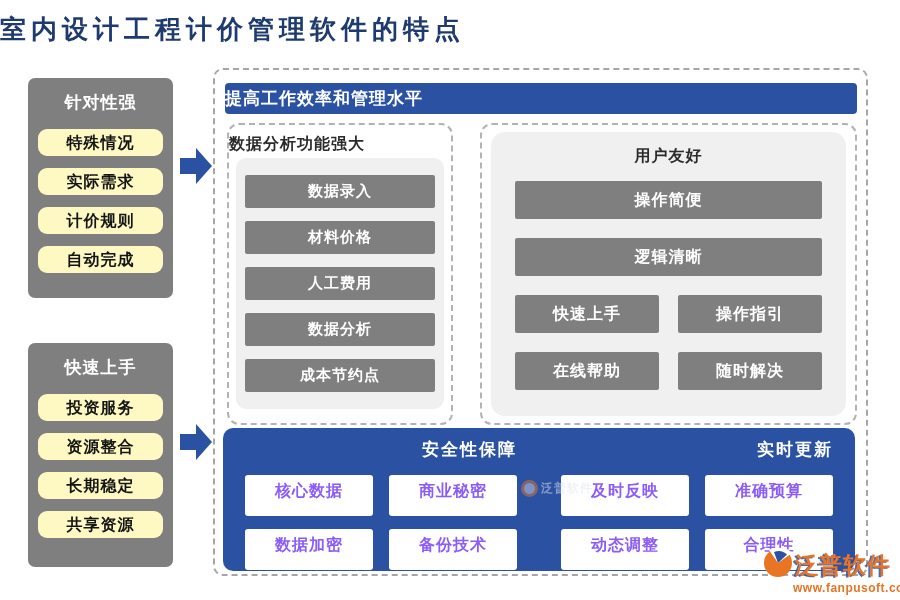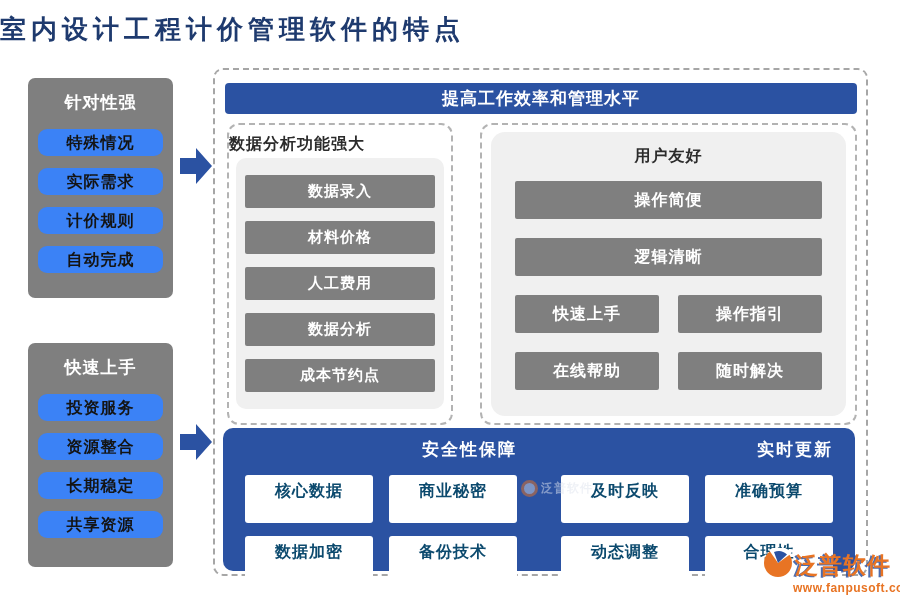--- a/index.html
+++ b/index.html
@@ -9,35 +9,35 @@
   
   .main-title{position:absolute;top:12px;left:0;width:100%;text-align:left;
     font-size:26px;font-weight:700;color:#1e3a6e;letter-spacing:5px;}
 
   
   .fbox{position:absolute;left:28px;width:145px;background:#7f7f7f;border-radius:7px;box-sizing:border-box;}
   #fbox-targeted{top:78px;height:220px;}
   #fbox-expandable{top:343px;height:224px;}
   .fbox-title{color:#fff;text-align:center;font-size:17px;font-weight:700;padding-top:13px;letter-spacing:1px;}
   .fbox-items{display:flex;flex-direction:column;gap:12px;padding:15px 10px 0 10px;}
-  .pill{background:#3b82f6;color:#141414;height:27px;line-height:27px;border-radius:9px;
+  .pill{background:#fef9c3;color:#141414;height:27px;line-height:27px;border-radius:9px;
     text-align:center;font-size:16px;font-weight:700;letter-spacing:1px;}
 
   
   .arrow{position:absolute;left:180px;width:33px;height:38px;}
   #arrow-top{top:147px;} #arrow-bottom{top:423px;}
   .arrow svg{display:block;}
 
   
   .main-frame{position:absolute;left:213px;top:68px;width:655px;height:508px;
     border:2px dashed #a6a6a6;border-radius:10px;box-sizing:border-box;}
 
   
   .header-bar{position:absolute;left:225px;top:83px;width:632px;height:31px;background:#2b52a2;
-    border-radius:4px;color:#fff;font-size:17px;font-weight:700;text-align:center;line-height:31px;letter-spacing:1px;}
+    border-radius:4px;color:#fff;font-size:17px;font-weight:700;line-height:31px;letter-spacing:1px;}
 
   
   .sub-frame{position:absolute;top:123px;height:302px;border:2px dashed #b3b3b3;border-radius:12px;box-sizing:border-box;}
   #data-frame{left:227px;width:226px;}
   #user-frame{left:480px;width:377px;}
 
   .data-title{text-align:left;font-size:16px;font-weight:700;color:#2b2b2b;margin-top:9px;letter-spacing:1px;}
   .data-panel{position:absolute;left:7px;right:7px;top:33px;bottom:14px;background:#f0f0f0;border-radius:10px;
     display:flex;flex-direction:column;justify-content:space-evenly;padding:4px 9px;box-sizing:border-box;}
   .gbtn{background:#7f7f7f;color:#fff;height:33px;line-height:33px;text-align:center;
@@ -49,21 +49,21 @@
   .user-full{height:38px;line-height:38px;font-size:16px;margin-bottom:19px;}
   .user-grid{display:flex;justify-content:space-between;margin-bottom:19px;}
   .user-grid .gbtn{width:144px;height:38px;line-height:38px;font-size:16px;}
 
   
   .bottom-box{position:absolute;left:223px;top:428px;width:632px;height:143px;background:#2b52a2;
     border-radius:10px;display:flex;}
   .b-section{flex:1;padding:10px 22px 0;box-sizing:border-box;}
   .b-title{color:#fff;text-align:right;font-size:17px;font-weight:700;letter-spacing:2px;height:24px;}
   .b-grid{display:grid;grid-template-columns:1fr 1fr;column-gap:16px;row-gap:13px;margin-top:13px;}
-  .wbtn{background:#fff;color:#0c4a6e;height:48px;line-height:31px;text-align:center;
+  .wbtn{background:#fff;color:#8b5cf6;height:41px;line-height:31px;text-align:center;
     font-size:16px;font-weight:700;border-radius:3px;letter-spacing:1px;}
 
   
   .watermark{position:absolute;left:521px;top:480px;display:flex;align-items:center;gap:3px;
     opacity:.5;z-index:2;pointer-events:none;}
   .wm-icon{width:11px;height:11px;border-radius:50%;border:3px solid #e87424;background:#cfd8ea;}
   .wm-text{font-size:12px;color:#dfe4ee;font-weight:700;letter-spacing:1px;}
 
   
   .logo{position:absolute;left:763px;top:548px;z-index:5;}

